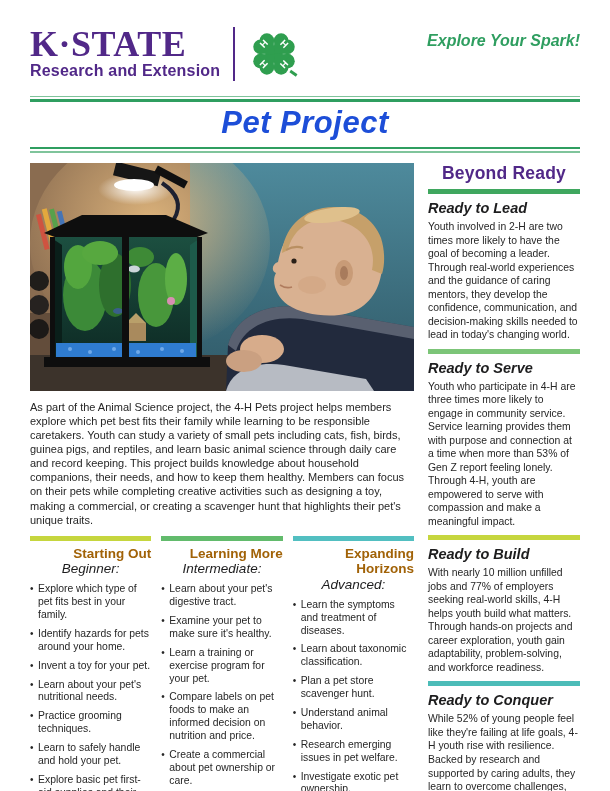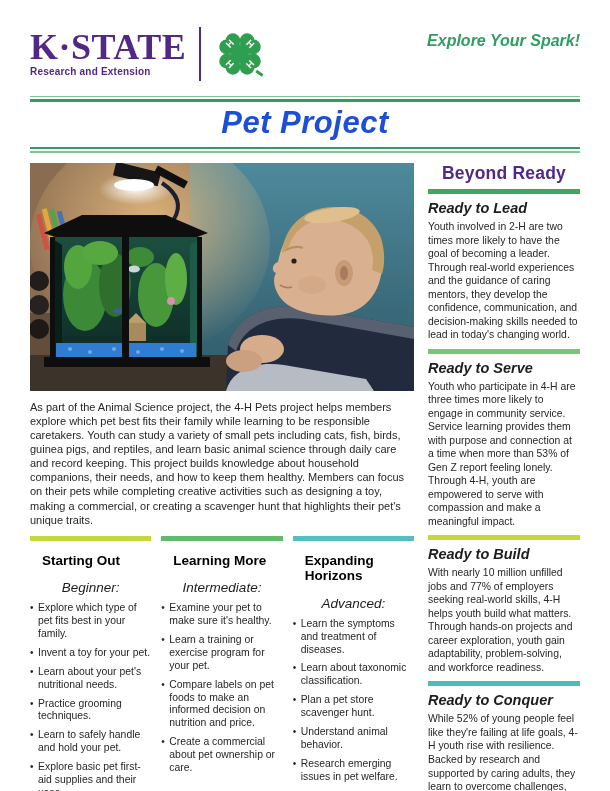--- a/index.html
+++ b/index.html
@@ -6,21 +6,21 @@
   .page{
     position:relative; width:610px; height:791px; background:#fff;
     font-family:"Liberation Sans", sans-serif; color:var(--c-text,#2b2b2b);
     overflow:hidden; box-sizing:border-box; padding:26px 30px 0 30px;
   }
   
   .masthead{display:flex; justify-content:space-between; align-items:flex-start;}
   .brand{display:flex; align-items:center;}
   .wordmark{font-family:"Liberation Serif", serif; font-weight:bold; font-size:36px;
     line-height:0.92; letter-spacing:0.5px;}
-  .tagline{font-weight:bold; font-size:10px; margin-top:1px; letter-spacing:0.2px;}
+  .tagline{font-weight:bold; font-size:16px; margin-top:1px; letter-spacing:0.2px;}
   .brand-divider{width:2px; height:54px; background:var(--c-purple,#512888); margin:0 11px 0 13px;}
   .clover{width:56px; height:56px;}
   .spark{font-weight:bold; font-style:italic; font-size:16px; margin-top:6px;}
   
   .banner{margin-top:14px;}
   .rule{height:6px;}
   .rule-top{background:linear-gradient(to bottom, var(--c-green_light,#7fc49b) 0 1.5px, #fff 1.5px 3.5px, var(--c-green,#2f9e60) 3.5px 6px);}
   .rule-bottom{background:linear-gradient(to bottom, var(--c-green,#2f9e60) 0 2.5px, #fff 2.5px 4.5px, var(--c-green_light,#7fc49b) 4.5px 6px);}
   .title{margin:0; padding:3px 0 6px 0; text-align:center; font-size:31px;
     font-weight:bold; font-style:italic; letter-spacing:0.5px;}
@@ -29,21 +29,21 @@
   .main{width:384px; flex:0 0 384px;}
   .sidebar{flex:1; min-width:0;}
   
   .photo{margin:0; width:384px; height:228px; line-height:0;}
   
   .intro{margin:9px 0 0 0; font-size:11px; line-height:1.28; color:#262626;}
   
   .columns{display:flex; gap:10px; margin-top:9px;}
   .col{flex:1; min-width:0;}
   .col-bar{height:5px; margin-bottom:5px;}
-  .col-title{margin:12px; font-size:13.5px; font-weight:bold; text-align:left; color:#000000; line-height:1.15;}
+  .col-title{margin:0; font-size:13.5px; font-weight:bold; text-align:right; color:#a16207; line-height:1.15;}
   .col-sub{margin:0 0 7px 0; font-size:13.5px; font-weight:normal; font-style:italic; text-align:center; color:#1d1d1e;}
   .col-list{list-style:none; margin:0; padding:0; font-size:10.4px; line-height:1.24; color:#262626;}
   .col-list li{position:relative; padding-left:8px; margin-bottom:6px;}
   .col-list li::before{content:"\2022"; position:absolute; left:0; top:0; font-size:10px;}
   
   .sb-header{margin:0 0 2px 0; text-align:center; font-size:17.5px; font-weight:bold; letter-spacing:0.2px;}
   .sb-bar{height:5px; margin:5px 0 6px 0;}
   .sb-title{margin:0 0 4px 0; font-size:14.5px; font-weight:bold; font-style:italic; color:#1d1d1e;}
   .sb-body{margin:0 0 7px 0; font-size:10.4px; line-height:1.3; color:#262626;}
   .sb-body .b{font-weight:normal;}
@@ -211,32 +211,34 @@
 
       <p class="intro">As part of the Animal Science project, the 4-H Pets project helps members explore which pet best fits their family while learning to be responsible caretakers. Youth can study a variety of small pets including cats, fish, birds, guinea pigs, and reptiles, and learn basic animal science through daily care and record keeping. This project builds knowledge about household companions, their needs, and how to keep them healthy. Members can focus on their pets while completing creative activities such as designing a toy, making a commercial, or creating a scavenger hunt that highlights their pet's unique traits.</p>
 
       <div class="columns">
         <section class="col">
           <div class="col-bar" style="background: rgb(198, 214, 62);"></div>
           <h3 class="col-title">Starting Out</h3>
           <h4 class="col-sub">Beginner:</h4>
           <ul class="col-list">
               <li>Explore which type of pet fits best in your family.</li>
+              <li>Identify hazards for pets around your home.</li>
               <li>Invent a toy for your pet.</li>
               <li>Learn about your pet's nutritional needs.</li>
               <li>Practice grooming techniques.</li>
               <li>Learn to safely handle and hold your pet.</li>
               <li>Explore basic pet first-aid supplies and their uses.</li>
             </ul>
         </section>
         <section class="col">
           <div class="col-bar" style="background: rgb(98, 187, 108);"></div>
           <h3 class="col-title">Learning More</h3>
           <h4 class="col-sub">Intermediate:</h4>
           <ul class="col-list">
+              <li>Learn about your pet's digestive tract.</li>
               <li>Examine your pet to make sure it's healthy.</li>
               <li>Learn a training or exercise program for your pet.</li>
               <li>Compare labels on pet foods to make an informed decision on nutrition and price.</li>
               <li>Create a commercial about pet ownership or care.</li>
             </ul>
         </section>
         <section class="col">
           <div class="col-bar" style="background: rgb(82, 191, 193);"></div>
           <h3 class="col-title">Expanding Horizons</h3>
           <h4 class="col-sub">Advanced:</h4>

